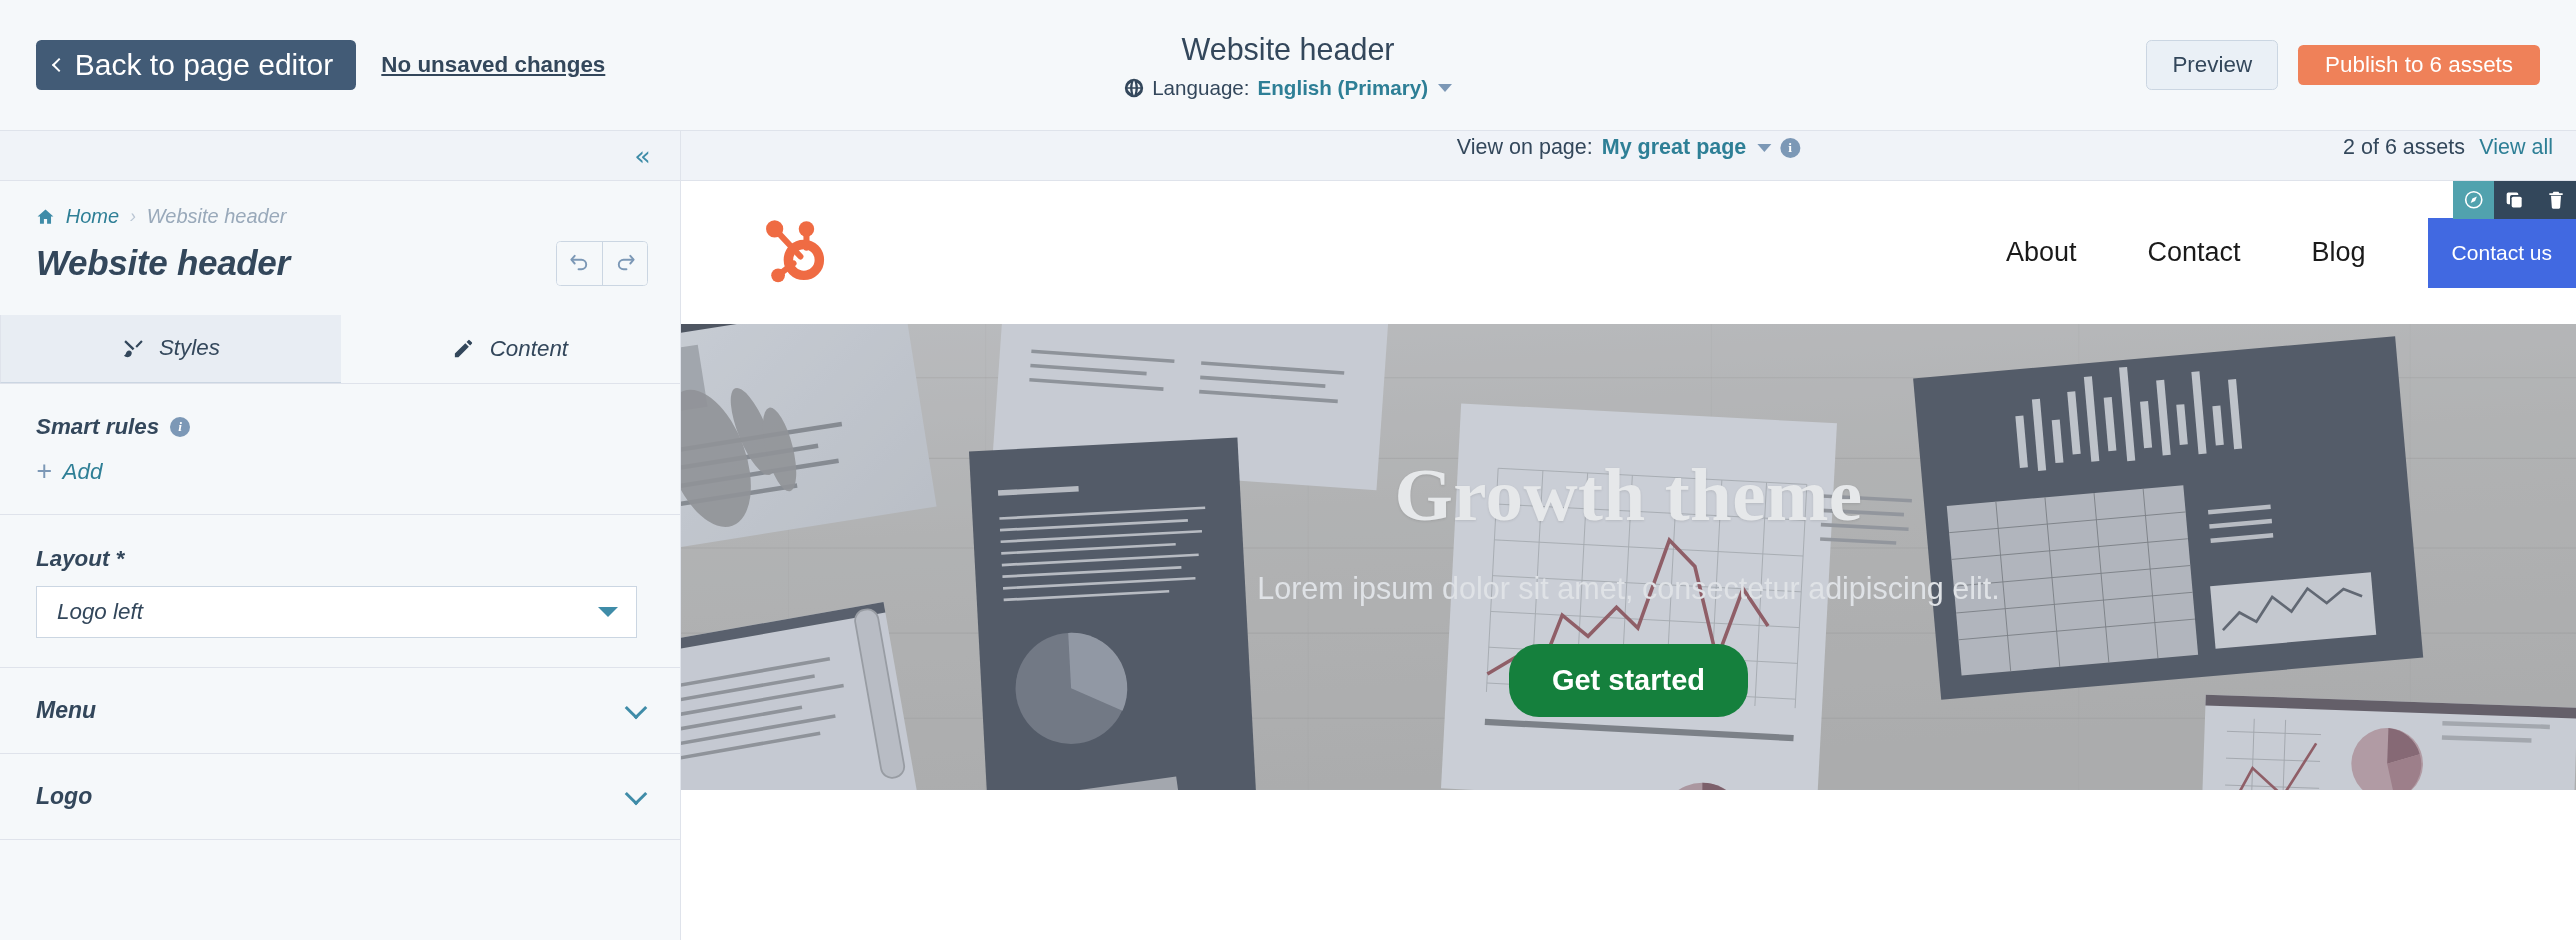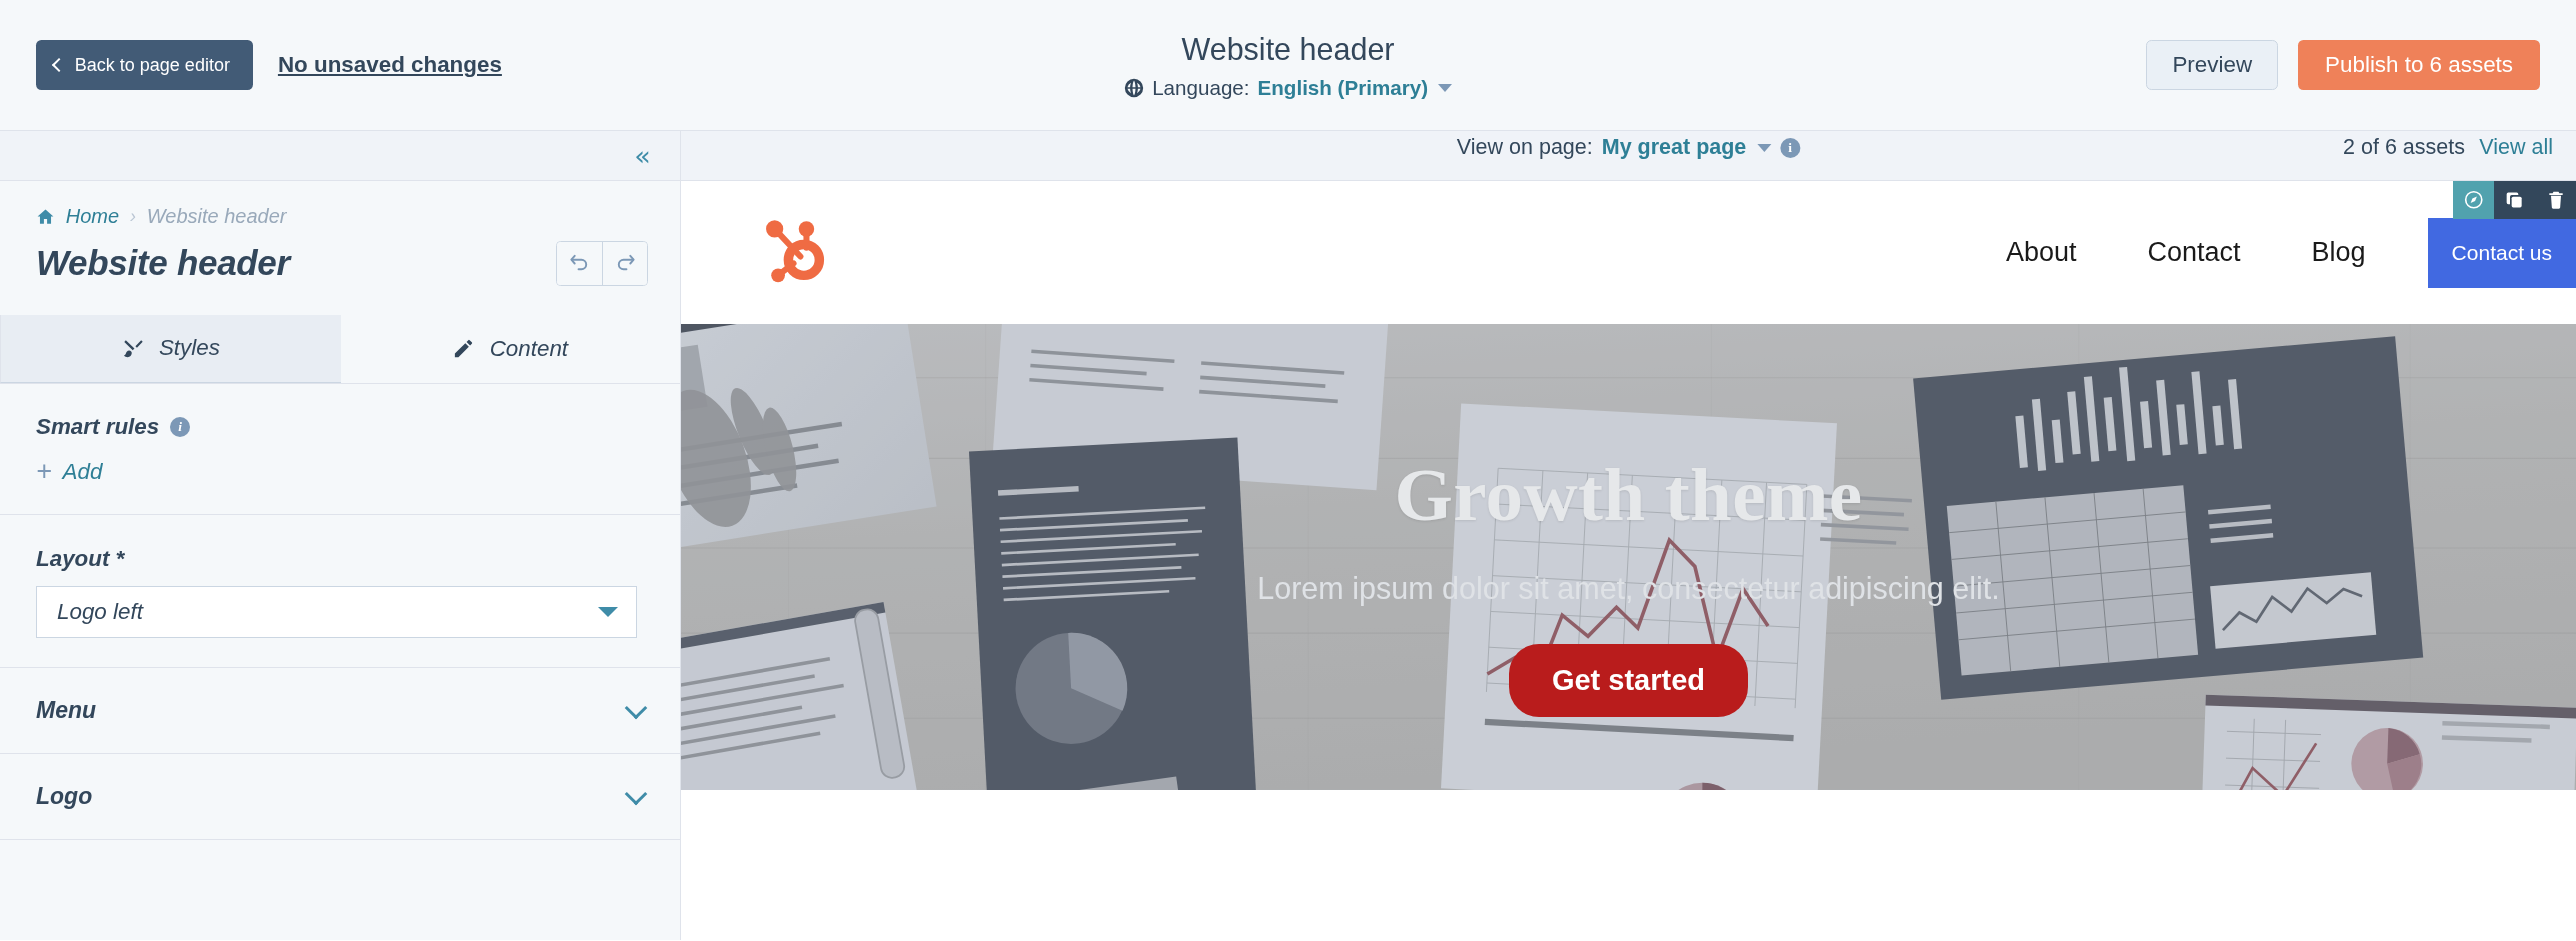--- a/index.html
+++ b/index.html
@@ -20,21 +20,21 @@
     display: flex; align-items: center;
   }
   .topbar-left {
     display: flex; align-items: center; gap: 25px;
     padding-left: 36px; flex: 0 0 auto;
   }
   .btn-back {
     background: #425b76; color: #fff;
     border: none; border-radius: 5.4px;
     height: 50px; padding: 0 23px 0 18px;
-    font-size: 18px; font-family: "Liberation Sans", sans-serif;
+    font-size: 30px; font-family: "Liberation Sans", sans-serif;
     display: inline-flex; align-items: center; gap: 10.8px;
     cursor: pointer; white-space: nowrap;
   }
   .chev-left-sm {
     display: inline-block; width: 10px; height: 10px;
     border-left: 2.2px solid #fff; border-bottom: 2.2px solid #fff;
     transform: rotate(45deg); margin-top: 0.9px;
   }
   .unsaved-link {
     color: #33475b; font-size: 22.4px; font-weight: bold;
@@ -72,21 +72,21 @@
   }
   .btn-preview {
     background: #eaf0f6; color: #33475b;
     border: 0.9px solid #cbd6e2; border-radius: 5.4px;
     height: 50px; padding: 0 25px; font-size: 22.4px;
     font-family: "Liberation Sans", sans-serif; cursor: pointer;
     white-space: nowrap;
   }
   .btn-publish {
     background: #ef8159; color: #fff; border: none; border-radius: 5.4px;
-    height: 50px; padding: 0 27px; font-size: 22.4px;
+    height: 40px; padding: 0 27px; font-size: 22.4px;
     font-family: "Liberation Sans", sans-serif; cursor: pointer;
     white-space: nowrap;
   }
 
   
   .subbar {
     height: 50px; display: flex; align-items: stretch;
     background: #f0f3f8; border-bottom: 0.9px solid #dfe3eb;
   }
   .subbar-left {
@@ -281,21 +281,21 @@
     font-family: "Liberation Serif", serif;
     font-size: 75px; color: #e6e8ea; font-weight: bold;
     text-shadow: 0 0.9px 2.7px rgba(0,0,0,0.10);
     letter-spacing: 0.4px; line-height: 1;
   }
   .hero-sub {
     font-size: 30.5px; color: #dfe2e6; margin-top: 39px;
     font-weight: normal;
   }
   .hero-btn {
-    background: #b91c1c; color: #fff; font-size: 29px;
+    background: #15803d; color: #fff; font-size: 29px;
     font-weight: bold; padding: 20px 43px; margin-top: 38px;
     cursor: pointer;
     border-radius: 30px;
   }
 </style>
 </head>
 <body>
 
 <div class="topbar">
   <div class="topbar-left">

